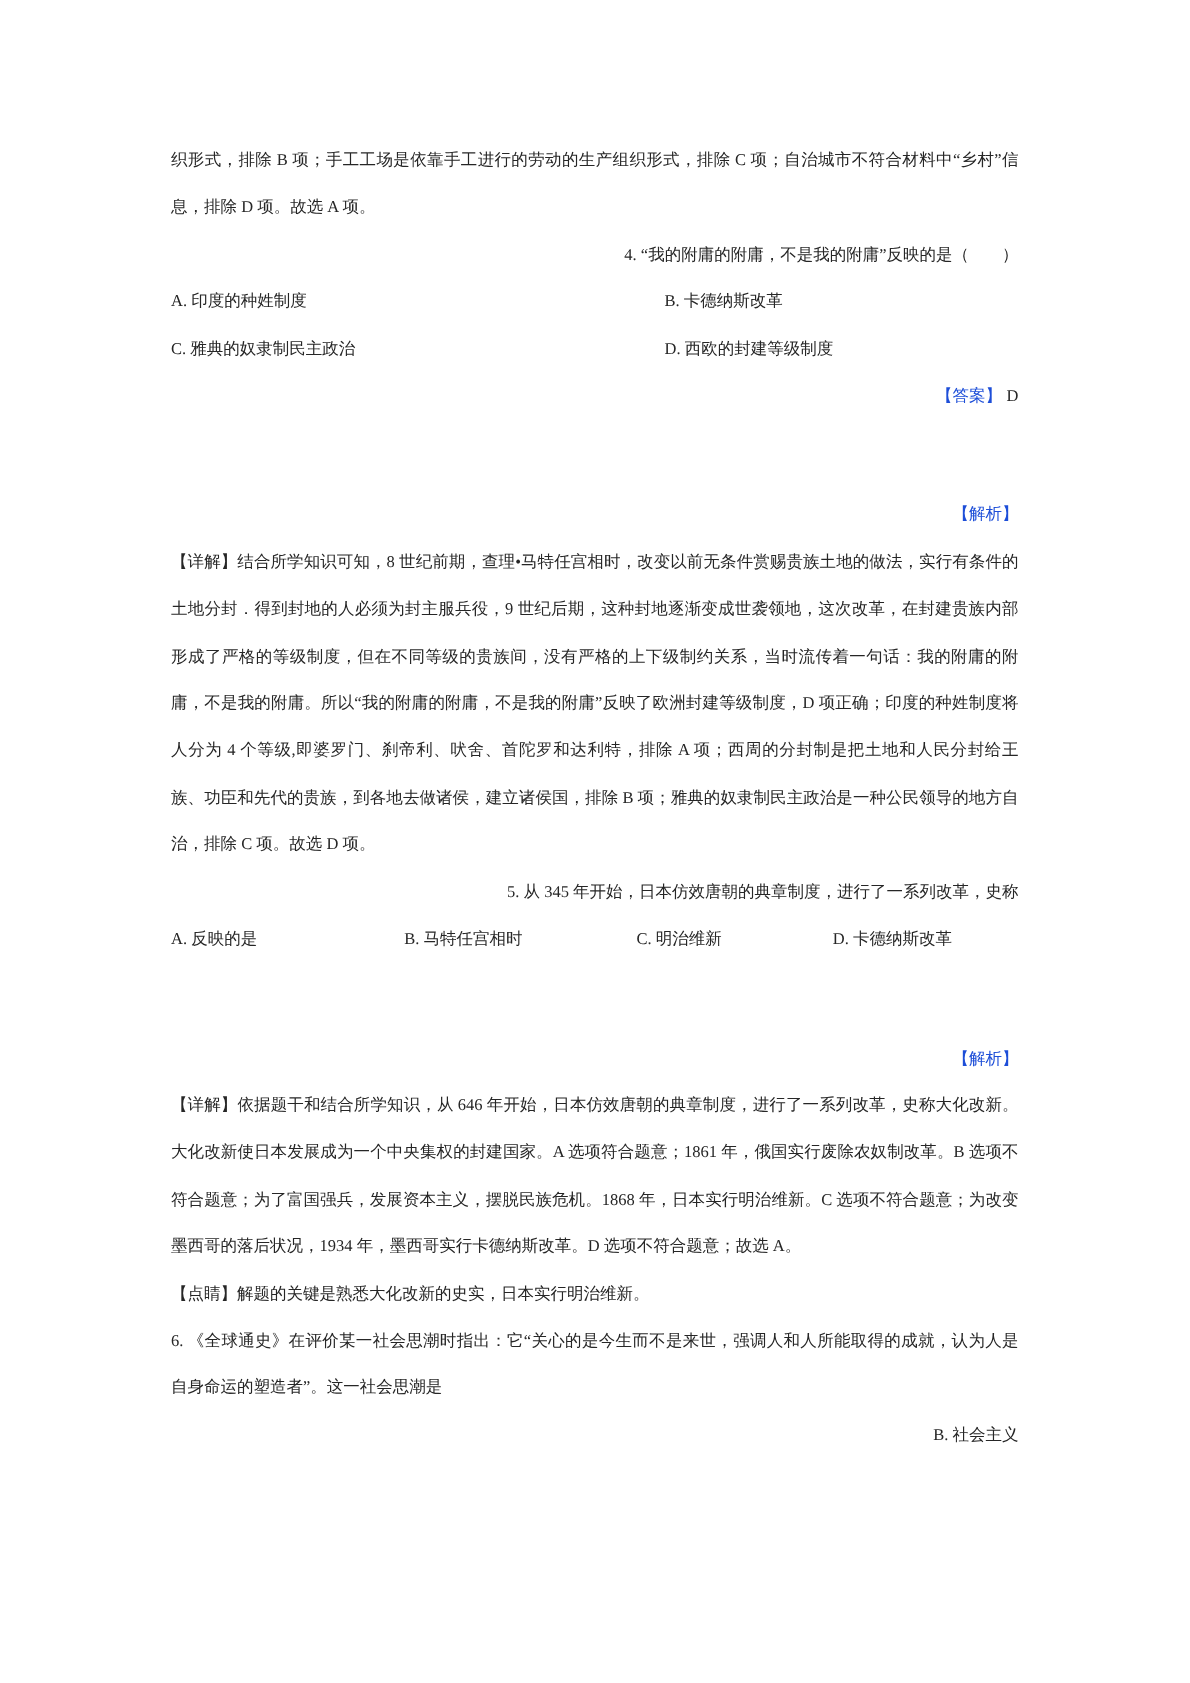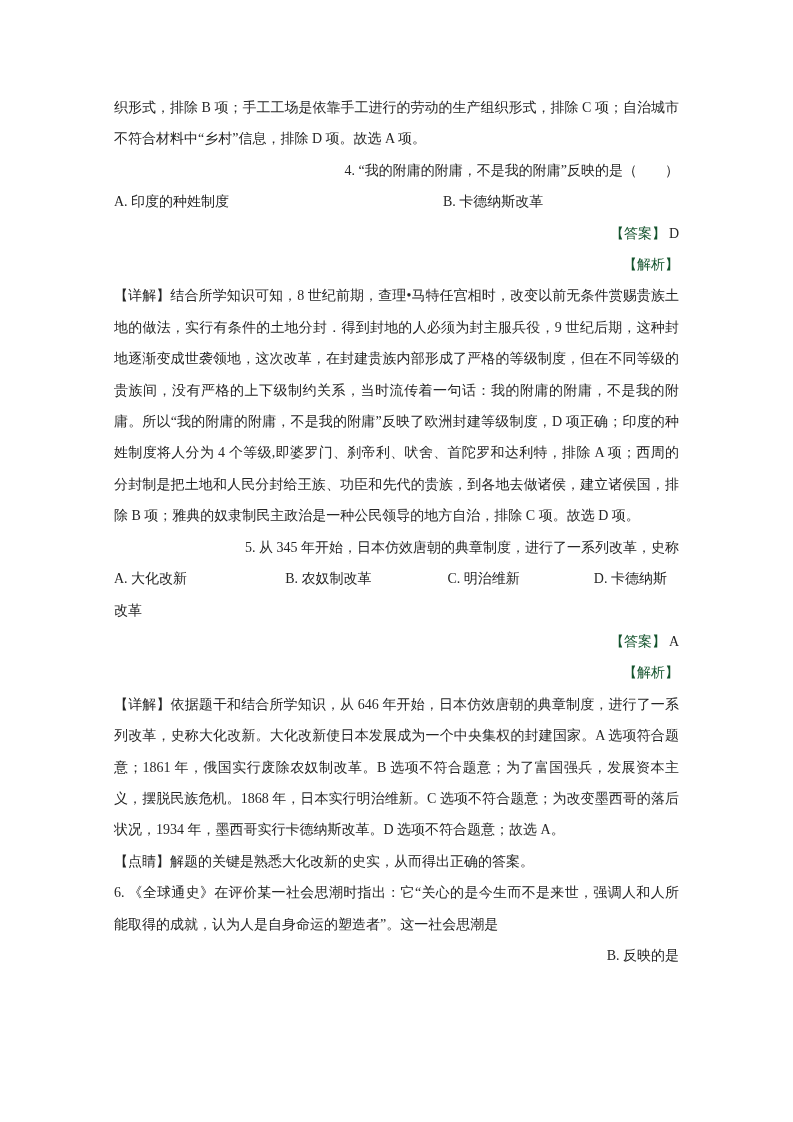--- a/index.html
+++ b/index.html
@@ -14,33 +14,34 @@
     background: #ffffff;
     overflow: hidden;
     font-family: "Liberation Serif", "DejaVu Serif", serif;
     color: #262626;
   }
   .content {
     position: absolute;
     left: 114px;
     top: 92px;
     width: 565px;
-    font-size: 14px;
+    font-size: 11px;
     line-height: 31.4px;
   }
   .para {
     margin: 0;
     padding: 0;
     text-align: justify;
   }
   .stem {
     text-align: right;
   }
   .accent {
-    color: #14532d;
+    color: #1d4ed8;
+    margin-top: 48px;
   }
   
   .opt-row {
     display: flex;
     margin: 0;
     line-height: 31.4px;
     text-align: left;
   }
   .opt-col1 {
     width: 329px;
@@ -71,34 +72,35 @@
 <div class="page">
   <div class="content">
 
     <p class="para">织形式，排除 B 项；手工工场是依靠手工进行的劳动的生产组织形式，排除 C 项；自治城市不符合材料中“乡村”信息，排除 D 项。故选 A 项。</p>
 
     <p class="para stem">4. “我的附庸的附庸，不是我的附庸”反映的是（　　）</p>
     <div class="opt-row">
       <span class="opt-col1">A. 印度的种姓制度</span>
       <span class="opt-col2">B. 卡德纳斯改革</span>
     </div>
+    <div class="opt-row">
+      <span class="opt-col1">C. 雅典的奴隶制民主政治</span>
+      <span class="opt-col2">D. 西欧的封建等级制度</span>
+    </div>
     <p class="para stem answer-line">
       <span class="accent">【答案】</span><span class="answer-value">D</span>
     </p>
     <p class="para stem accent">【解析】</p>
     <p class="para">【详解】结合所学知识可知，8 世纪前期，查理•马特任宫相时，改变以前无条件赏赐贵族土地的做法，实行有条件的土地分封．得到封地的人必须为封主服兵役，9 世纪后期，这种封地逐渐变成世袭领地，这次改革，在封建贵族内部形成了严格的等级制度，但在不同等级的贵族间，没有严格的上下级制约关系，当时流传着一句话：我的附庸的附庸，不是我的附庸。所以“我的附庸的附庸，不是我的附庸”反映了欧洲封建等级制度，D 项正确；印度的种姓制度将人分为 4 个等级,即婆罗门、刹帝利、吠舍、首陀罗和达利特，排除 A 项；西周的分封制是把土地和人民分封给王族、功臣和先代的贵族，到各地去做诸侯，建立诸侯国，排除 B 项；雅典的奴隶制民主政治是一种公民领导的地方自治，排除 C 项。故选 D 项。</p>
 
     <p class="para stem">5. 从 345 年开始，日本仿效唐朝的典章制度，进行了一系列改革，史称</p>
     <p class="para opts-inline">
-      <span>A. 大化改新</span><i class="tab t1"></i><span>B. 农奴制改革</span><i class="tab t2"></i><span>C. 明治维新</span><i class="tab t3"></i><span>D. 卡德纳斯改革</span>
-    </p>
-    <p class="para stem answer-line">
-      <span class="accent">【答案】</span><span class="answer-value">A</span>
+      <span>A. 反映的是</span><i class="tab t1"></i><span>B. 马特任宫相时</span><i class="tab t2"></i><span>C. 明治维新</span><i class="tab t3"></i><span>D. 卡德纳斯改革</span>
     </p>
     <p class="para stem accent">【解析】</p>
     <p class="para">【详解】依据题干和结合所学知识，从 646 年开始，日本仿效唐朝的典章制度，进行了一系列改革，史称大化改新。大化改新使日本发展成为一个中央集权的封建国家。A 选项符合题意；1861 年，俄国实行废除农奴制改革。B 选项不符合题意；为了富国强兵，发展资本主义，摆脱民族危机。1868 年，日本实行明治维新。C 选项不符合题意；为改变墨西哥的落后状况，1934 年，墨西哥实行卡德纳斯改革。D 选项不符合题意；故选 A。</p>
-    <p class="para">【点睛】解题的关键是熟悉大化改新的史实，从而得出正确的答案。</p>
+    <p class="para">【点睛】解题的关键是熟悉大化改新的史实，日本实行明治维新。</p>
 
     <p class="para">6. 《全球通史》在评价某一社会思潮时指出：它“关心的是今生而不是来世，强调人和人所能取得的成就，认为人是自身命运的塑造者”。这一社会思潮是</p>
-    <p class="para stem">B. 反映的是</p>
+    <p class="para stem">B. 社会主义</p>
 
   </div>
 </div>
 
 </body></html>

